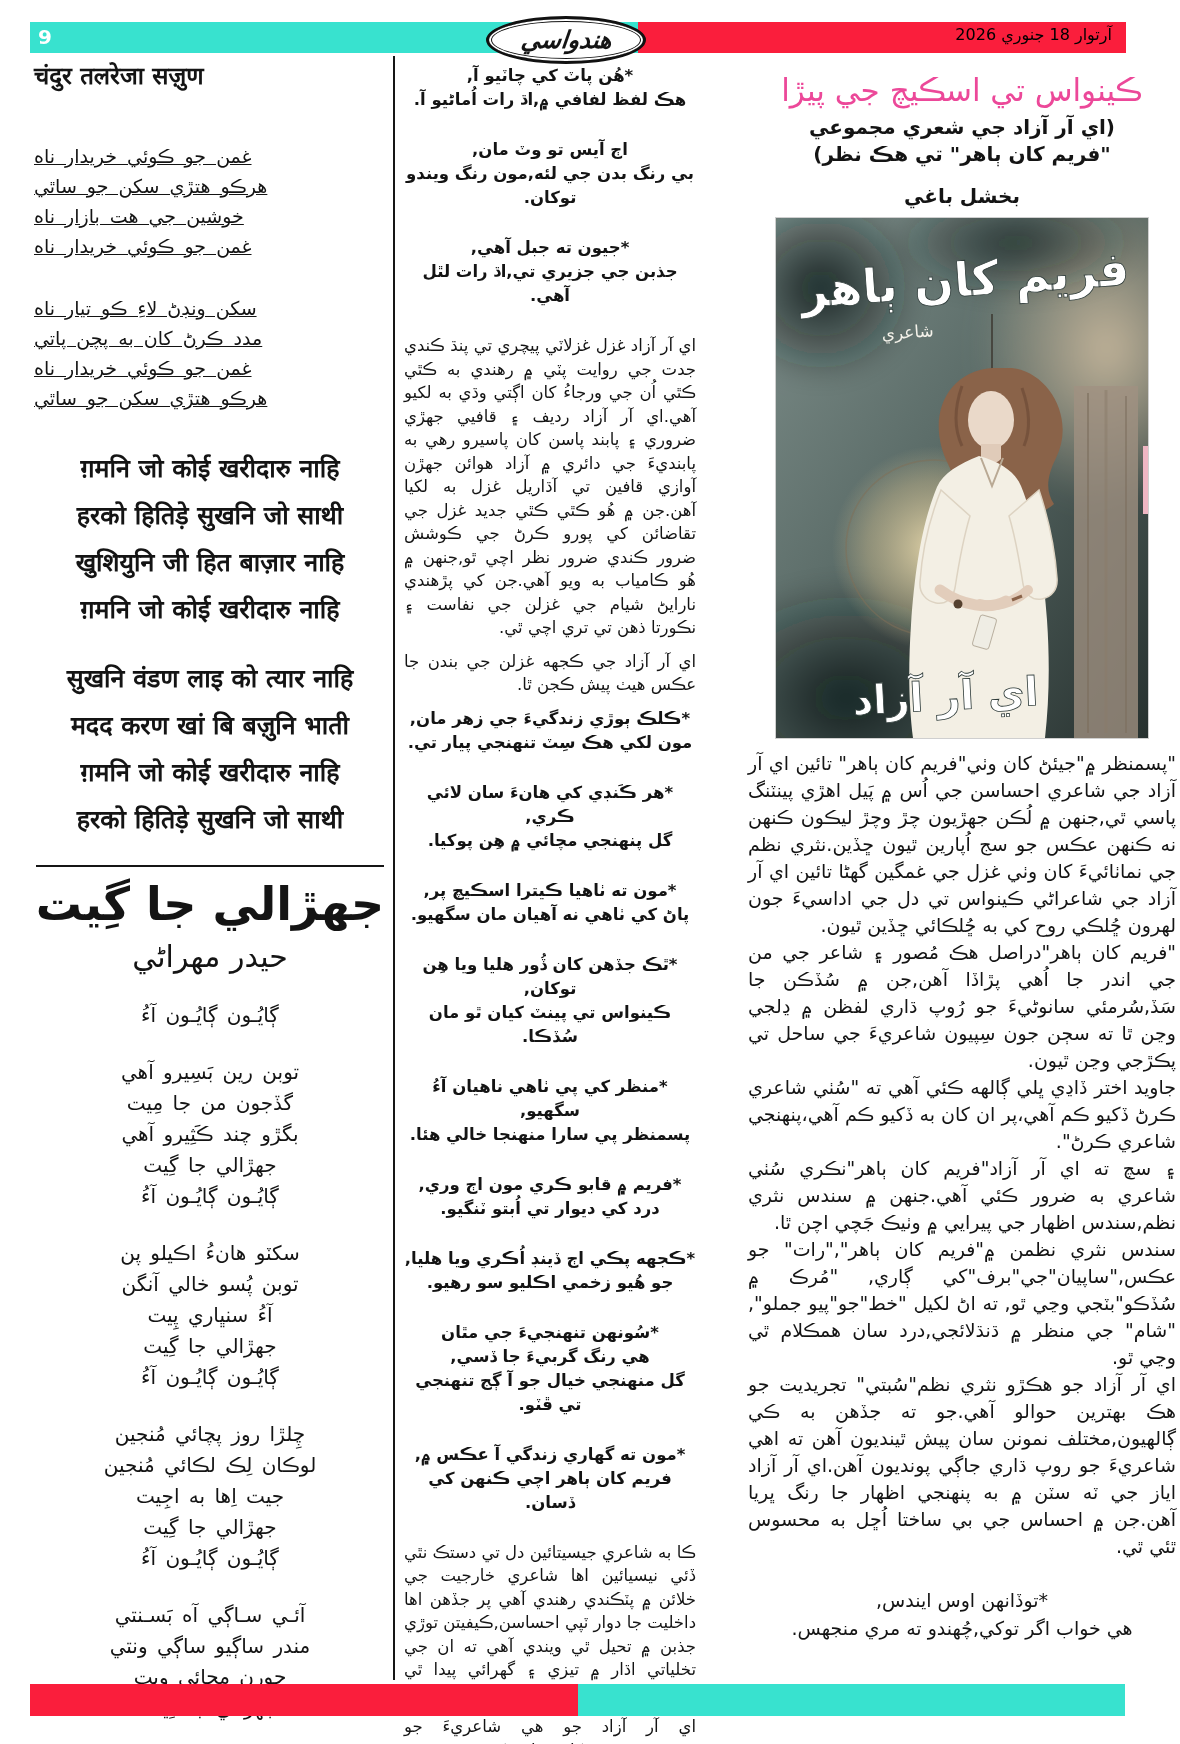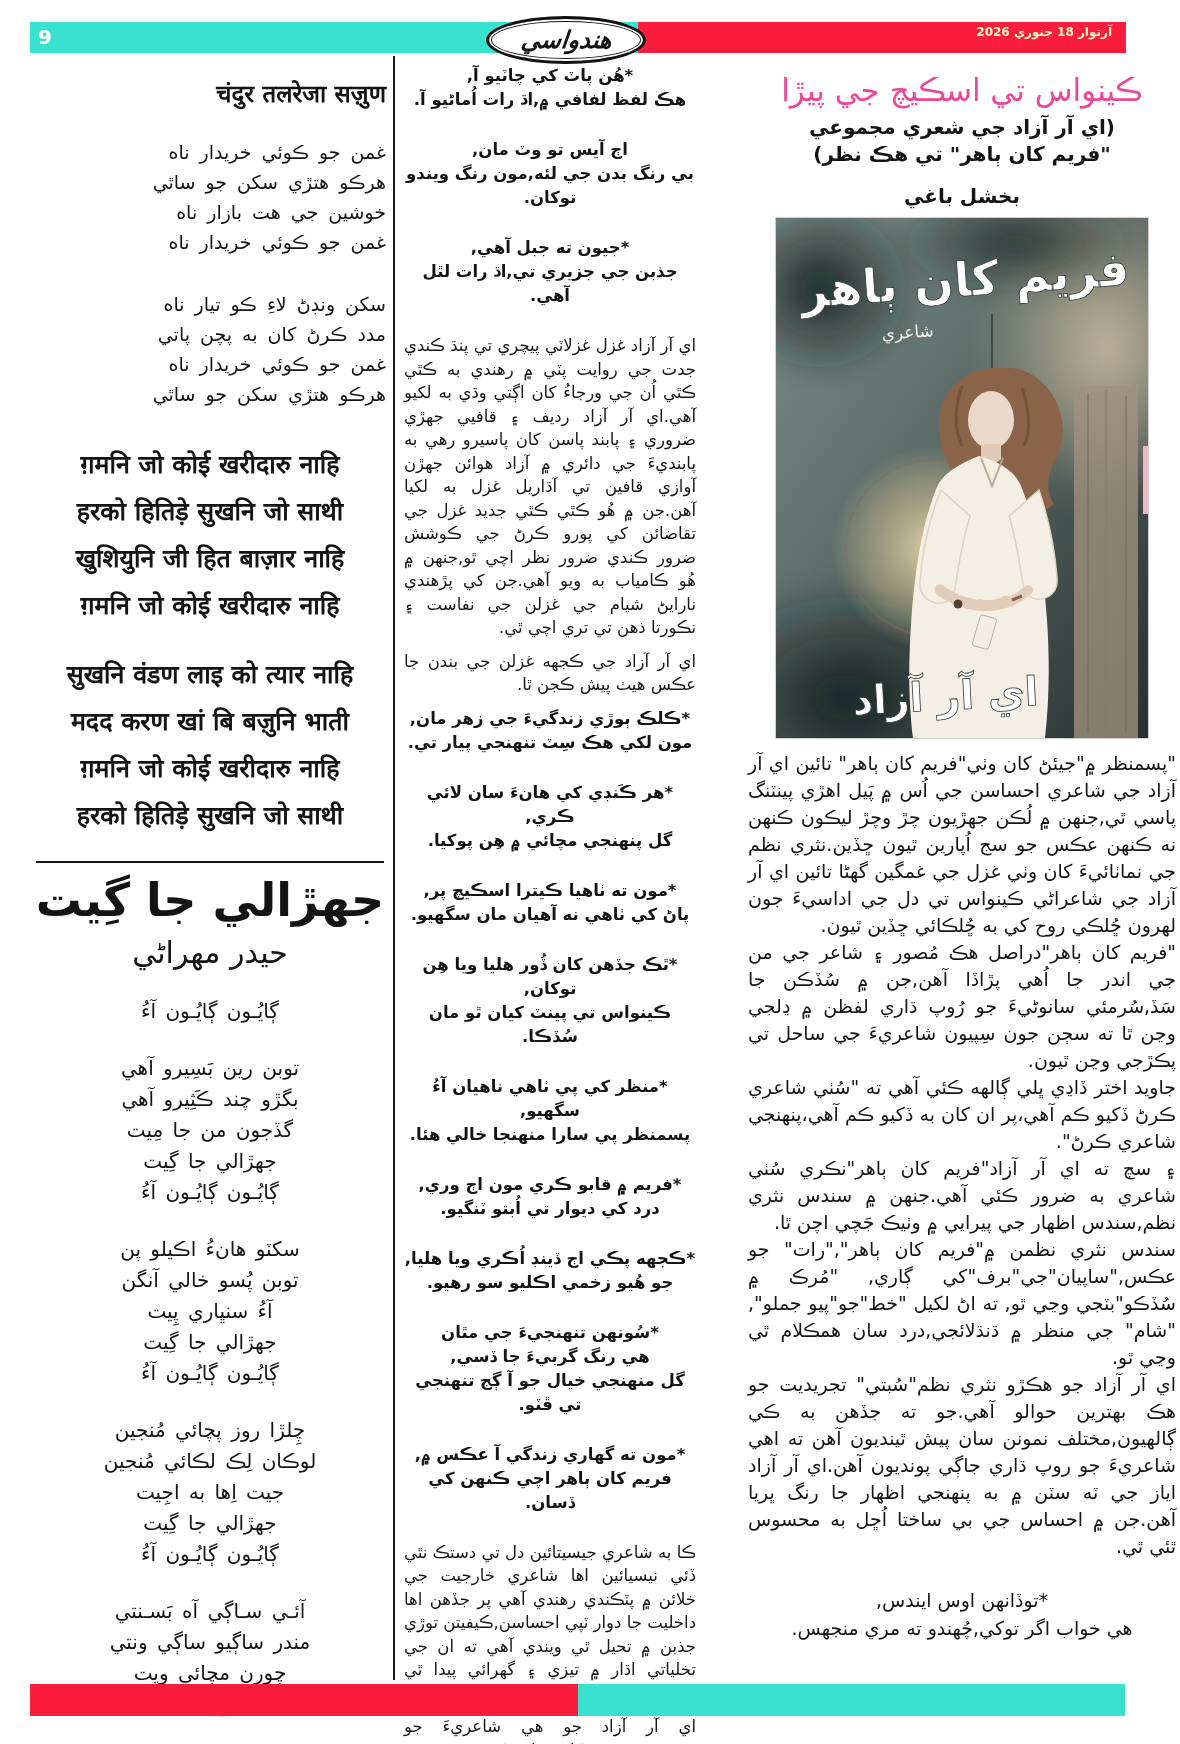--- a/index.html
+++ b/index.html
@@ -2,39 +2,39 @@
 <html lang="sd"><head>
 <meta charset="utf-8">
 <style>
   html,body{margin:0;padding:0;background:#ffffff;}
   .page{position:relative;width:1180px;height:1744px;background:#fff;overflow:hidden;
         font-family:"DejaVu Sans",sans-serif;color:#141414;}
   
   .bar-teal{position:absolute;left:30px;top:22px;width:608px;height:31px;background:#38e2cf;}
   .bar-red{position:absolute;left:638px;top:22px;width:488px;height:31px;background:#fa1e3c;}
   .page-num{position:absolute;left:8px;top:3px;color:#fff;font-size:20px;font-weight:bold;}
-  .issue-date{position:absolute;right:14px;top:3px;color:#fef9c3;font-size:12px;font-weight:bold;direction:rtl;}
+  .issue-date{position:absolute;right:14px;top:3px;color:#000000;font-size:16px;font-weight:normal;direction:rtl;}
   .logo{position:absolute;left:486px;top:16px;width:154px;height:42px;background:#fff;
         border:3px solid #111;border-radius:50%;display:flex;align-items:center;justify-content:center;
         box-shadow:inset 0 0 0 2px #fff, inset 0 0 0 3px #111;}
   .logo span{font-size:24px;font-weight:bold;font-style:italic;transform:skewX(-6deg);}
   
   .divider-v{position:absolute;left:393px;top:56px;width:2px;height:1624px;background:#151515;}
   .rule-h{border:none;border-top:2.5px solid #151515;margin:16px 2px 10px 2px;}
   .bar-bottom-red{position:absolute;left:30px;top:1684px;width:548px;height:32px;background:#fa1e3c;}
   .bar-bottom-teal{position:absolute;left:578px;top:1684px;width:547px;height:32px;background:#38e2cf;}
   
   .col{position:absolute;top:56px;direction:rtl;}
   .col-left{left:34px;width:352px;}
   .col-mid{left:404px;width:292px;}
   .col-right{left:748px;width:428px;}
   
   .triolet-title{color:#a23b1d;font-size:27px;font-weight:bold;text-align:center;margin-top:6px;}
-  .hindi-author{font-size:24px;font-weight:bold;text-align:right;margin-top:20px;}
-  .sindhi-poem{margin-top:28px;text-align:right;font-size:19px;line-height:30px;word-spacing:4px;}
+  .hindi-author{font-size:24px;font-weight:bold;text-align:left;margin-top:2px;}
+  .sindhi-poem{margin-top:50px;text-align:left;font-size:19px;line-height:30px;word-spacing:4px;text-decoration:underline;}
   .sindhi-poem .stanza{margin-bottom:32px;}
   .hindi-poem{text-align:center;font-size:25px;font-weight:bold;line-height:47px;margin-top:6px;}
   .hindi-poem .stanza{margin-bottom:22px;}
   .song-title{font-size:46px;font-weight:bold;text-align:center;margin-top:10px;letter-spacing:0px;}
   .song-author{font-size:30px;font-weight:normal;text-align:center;margin-top:8px;}
   .song-poem{text-align:center;font-size:20px;line-height:31px;margin-top:26px;word-spacing:3px;}
   .song-poem .stanza{margin-bottom:26px;}
   
   .couplets{text-align:center;font-size:16.5px;line-height:24px;margin-top:8px;font-weight:bold;}
   .couplets .stanza{margin-bottom:26px;}
@@ -97,22 +97,22 @@
       </div>
     <hr class="rule-h">
     <div class="song-title">جهڙالي جا گِيت</div>
     <div class="song-author">حيدر مهراڻي</div>
     <div class="song-poem">
         <div class="stanza">
           <div class="line">ڳايُـون ڳايُـون آءُ</div>
         </div>
         <div class="stanza">
           <div class="line">توبن رين بَسِيرو آهي</div>
+          <div class="line">گڏجون من جا مِيت</div>
           <div class="line">بگڙو چند ڪَثِيرو آهي</div>
-          <div class="line">گڏجون من جا مِيت</div>
           <div class="line">جهڙالي جا گِيت</div>
           <div class="line">ڳايُـون ڳايُـون آءُ</div>
         </div>
         <div class="stanza">
           <div class="line">سکٽو هانءُ اڪيلو پن</div>
           <div class="line">توبن پُسو خالي آنگن</div>
           <div class="line">آءُ سنڀاري پِيت</div>
           <div class="line">جهڙالي جا گِيت</div>
           <div class="line">ڳايُـون ڳايُـون آءُ</div>
         </div>

